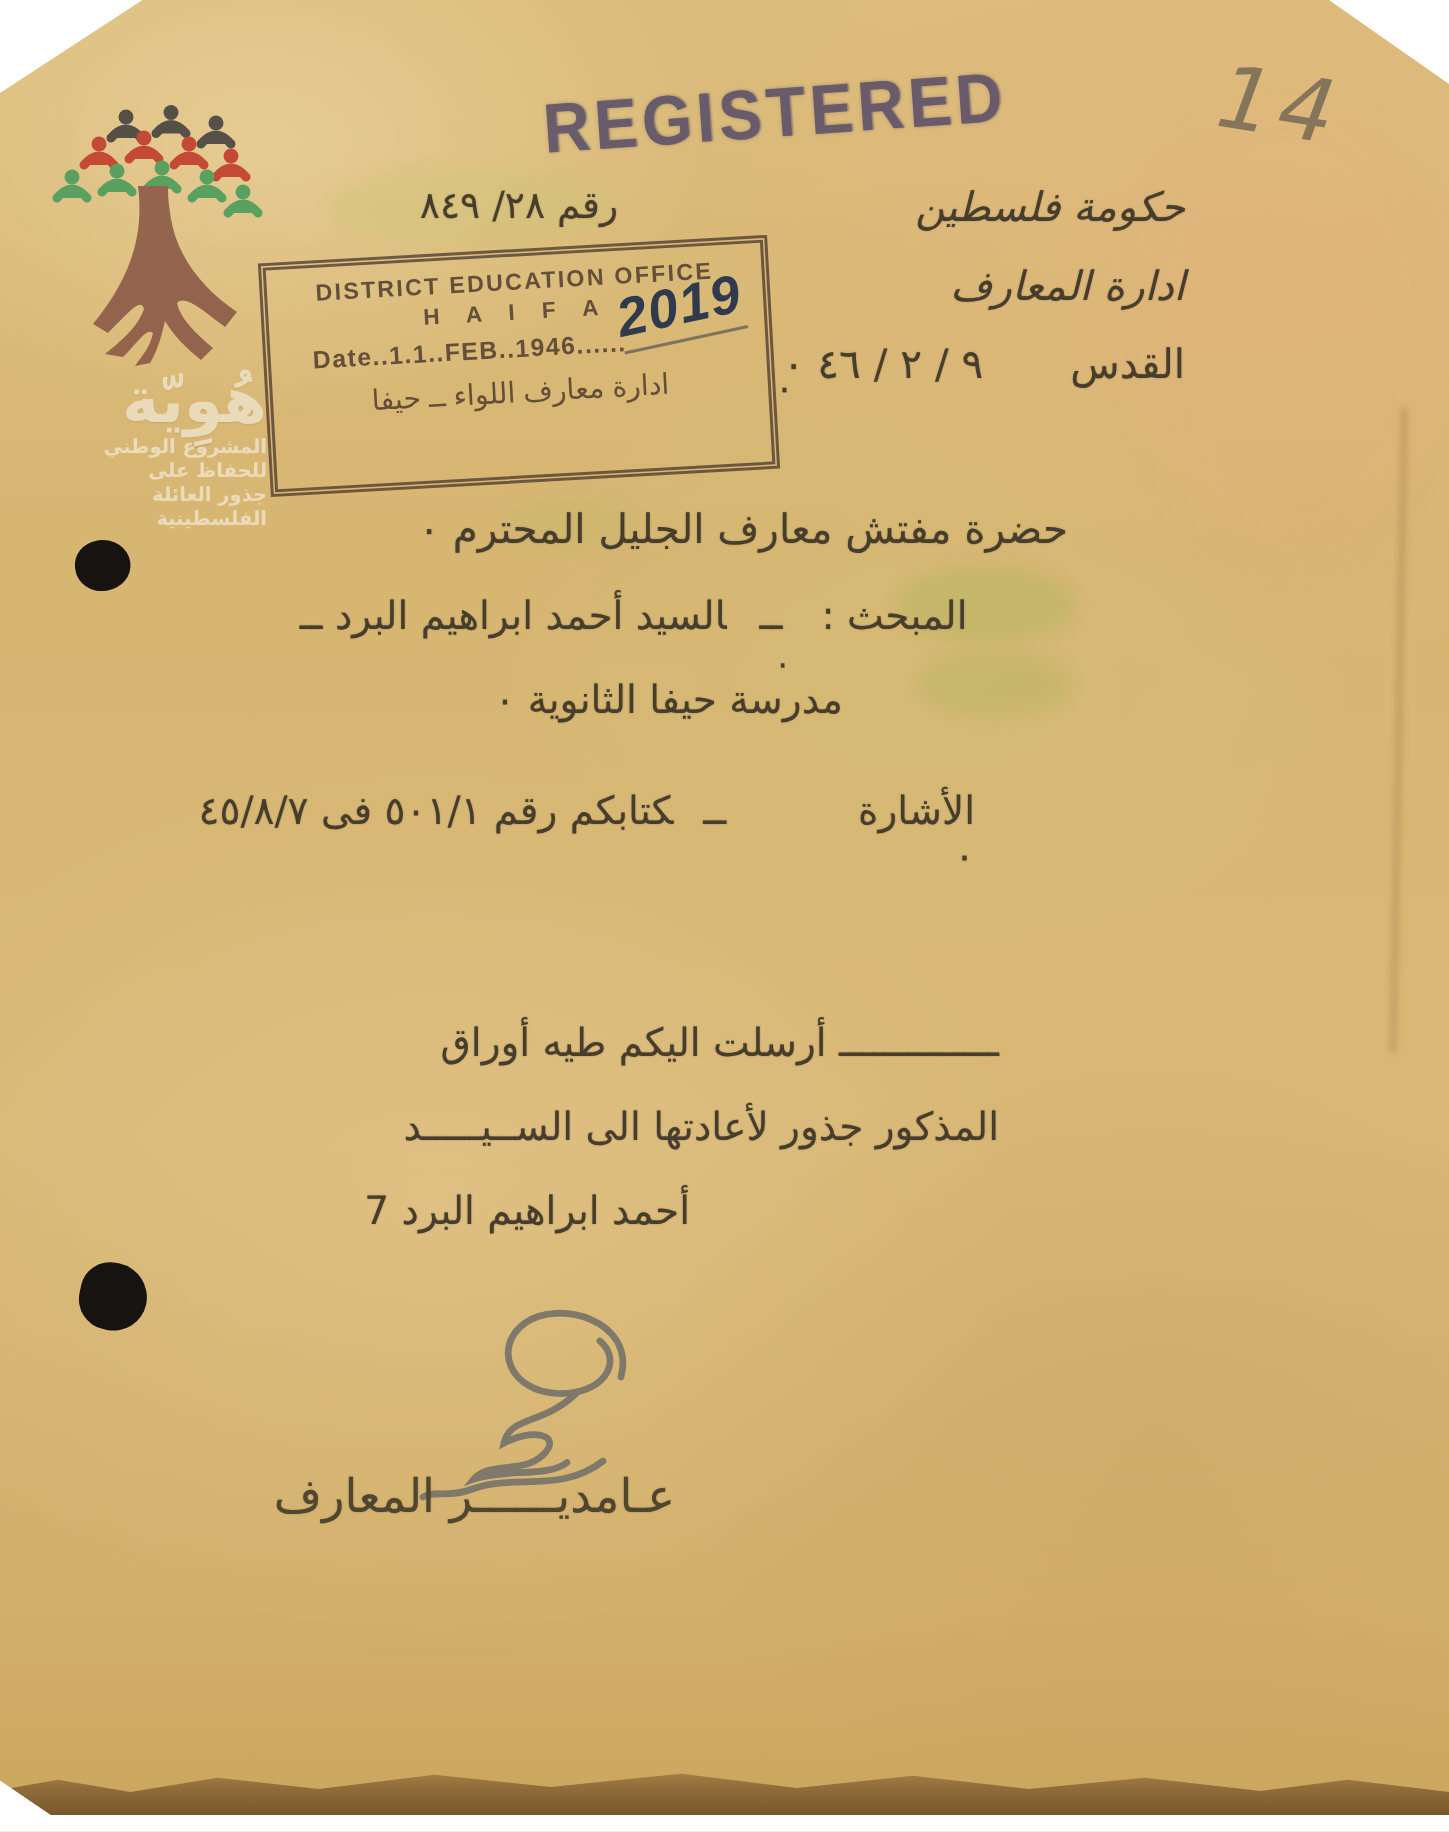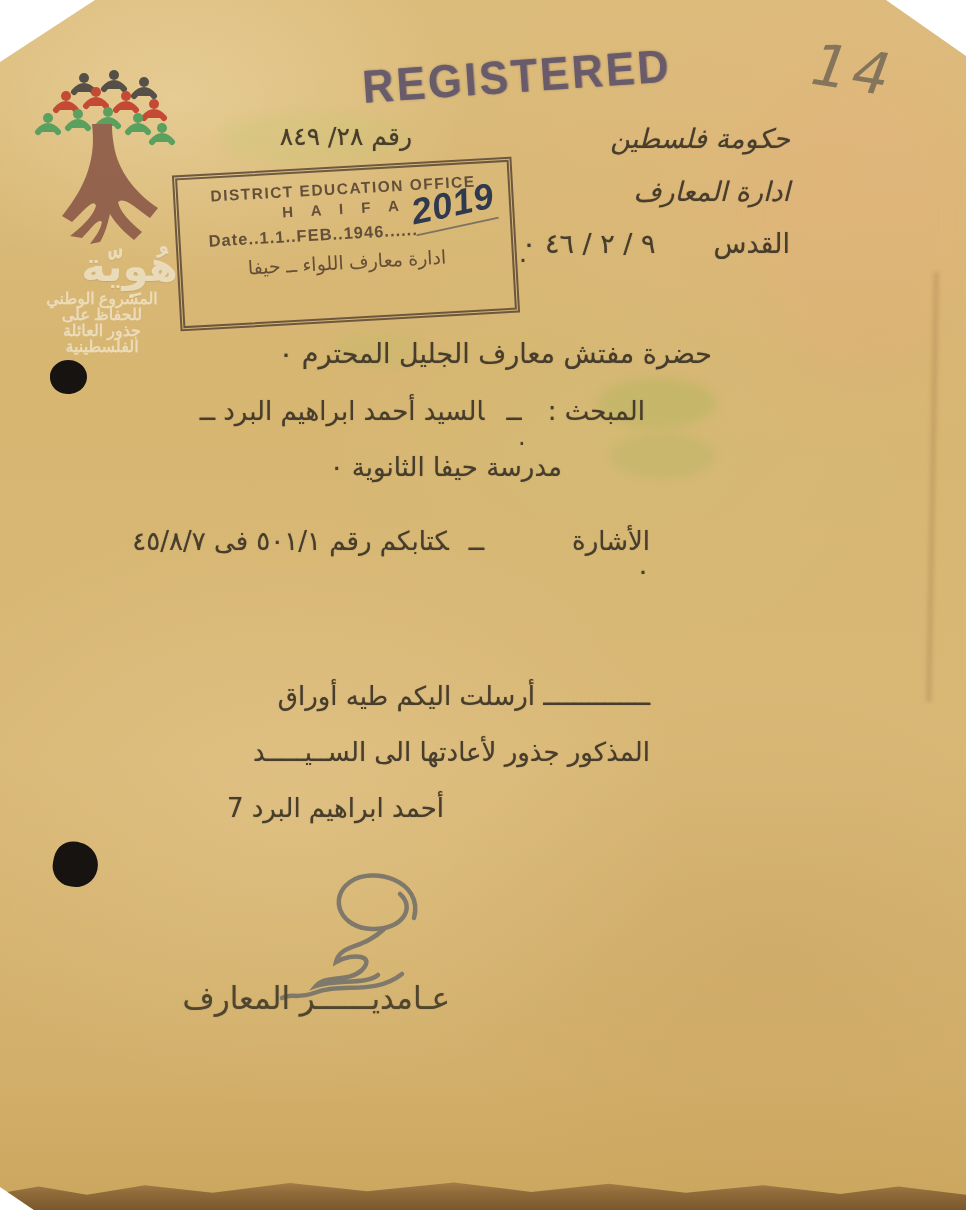--- a/index.html
+++ b/index.html
@@ -61,39 +61,39 @@
   
   #salutation{position:absolute;top:338px;left:130px;width:582px;font-size:27px;}
   #subjrow{position:absolute;top:396px;left:128px;width:517px;font-size:26px;direction:rtl;color:#473d2d;}
   #subjrow .lbl{margin-left:26px;}
   #subjrow .dsh{margin-left:22px;}
   #colon2{position:absolute;left:518px;top:430px;font-size:24px;color:#473d2d;}
   #subj2{position:absolute;top:452px;left:130px;width:432px;font-size:26px;}
   #refrow{position:absolute;top:526px;left:128px;width:522px;font-size:26px;direction:rtl;color:#473d2d;}
   #refrow .lbl{margin-left:88px;}
   #refrow .dsh{margin-left:20px;}
-  #bodypara{position:absolute;top:668px;left:112px;width:538px;font-size:26px;line-height:56px;}
+  #bodypara{position:absolute;top:668px;left:128px;width:538px;font-size:26px;line-height:56px;}
   #bodypara .bl{display:block;}
   #bodypara .indent{padding-right:206px;}
   
   #sigsvg{position:absolute;left:252px;top:866px;}
   #sigtitle{position:absolute;top:980px;left:120px;width:330px;font-size:31px;color:#50462f;
     text-shadow:0 0 1px rgba(80,70,47,.5);}
   
   .hole{position:absolute;background:#171310;}
   #hole1{left:50px;top:360px;width:37px;height:34px;border-radius:48% 52% 50% 50%;transform:rotate(-8deg);}
   #hole2{left:53px;top:842px;width:45px;height:45px;border-radius:46% 54% 52% 48%;transform:rotate(12deg);}
   
   #logo{position:absolute;left:26px;top:66px;width:152px;opacity:.92;}
   #logo .brand{
     text-align:right;font-size:42px;font-weight:bold;color:rgba(240,229,203,.88);
     margin-top:-6px;text-shadow:0 1px 1px rgba(150,120,80,.25);
   }
-  #logo .tag{direction:rtl;text-align:center;font-size:16px;font-weight:bold;
-    color:rgba(240,229,203,.85);line-height:16px;font-family:Liberation Serif, serif;}
+  #logo .tag{direction:rtl;font-size:13px;font-weight:bold;
+    color:rgba(240,229,203,.85);line-height:16px;}
   
   .cornerwhite{position:absolute;background:#fff;}
   #cw-tl{left:0;top:0;width:95px;height:62px;clip-path:polygon(0 0,100% 0,0 100%);}
   #cw-tr{right:0;top:0;width:80px;height:56px;clip-path:polygon(100% 0,100% 100%,0 0);}
   #cw-bl{left:0;bottom:0;width:50px;height:34px;clip-path:polygon(0 0,0 100%,100% 100%);}
   #tornedge{
     position:absolute;left:0;bottom:10px;width:100%;height:34px;
     background:linear-gradient(180deg,#ab8349 0%,#8a6536 45%,#6f4e26 100%);
     clip-path:polygon(0 48%,4% 28%,9% 52%,15% 24%,22% 46%,30% 18%,38% 42%,47% 16%,55% 44%,63% 20%,71% 46%,79% 24%,87% 50%,93% 28%,100% 52%,100% 100%,0 100%);
     opacity:.9;

